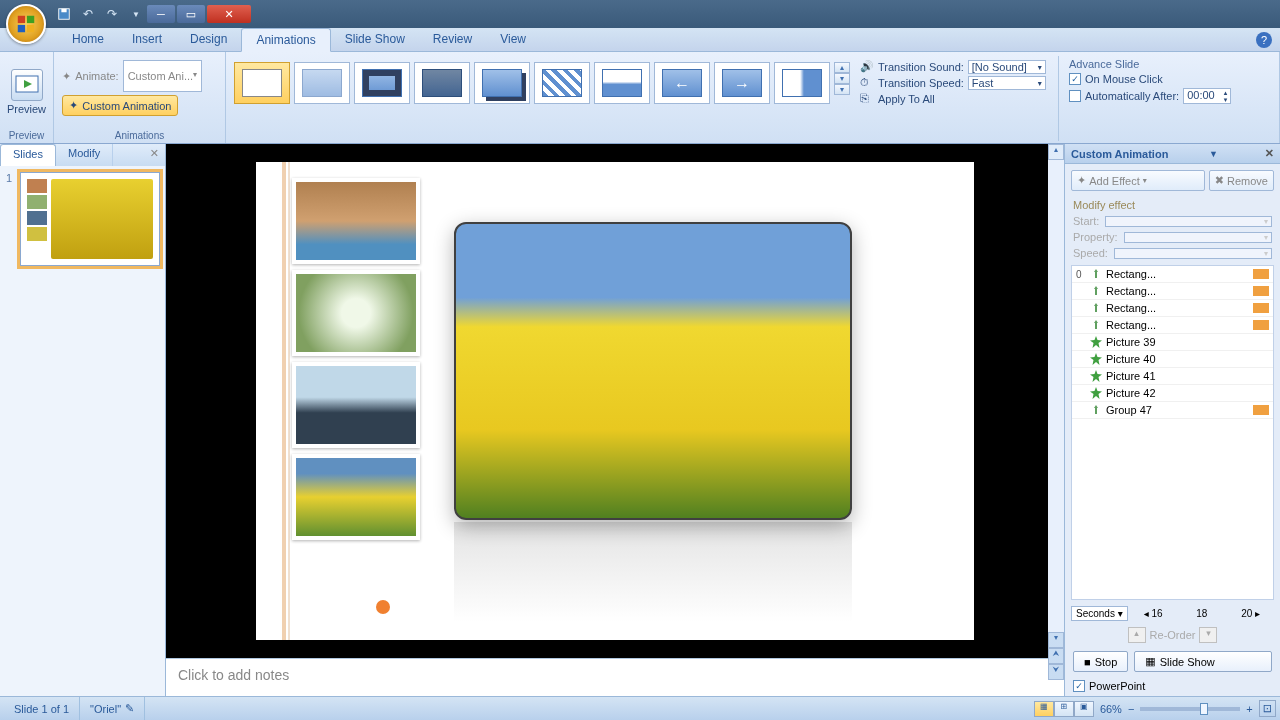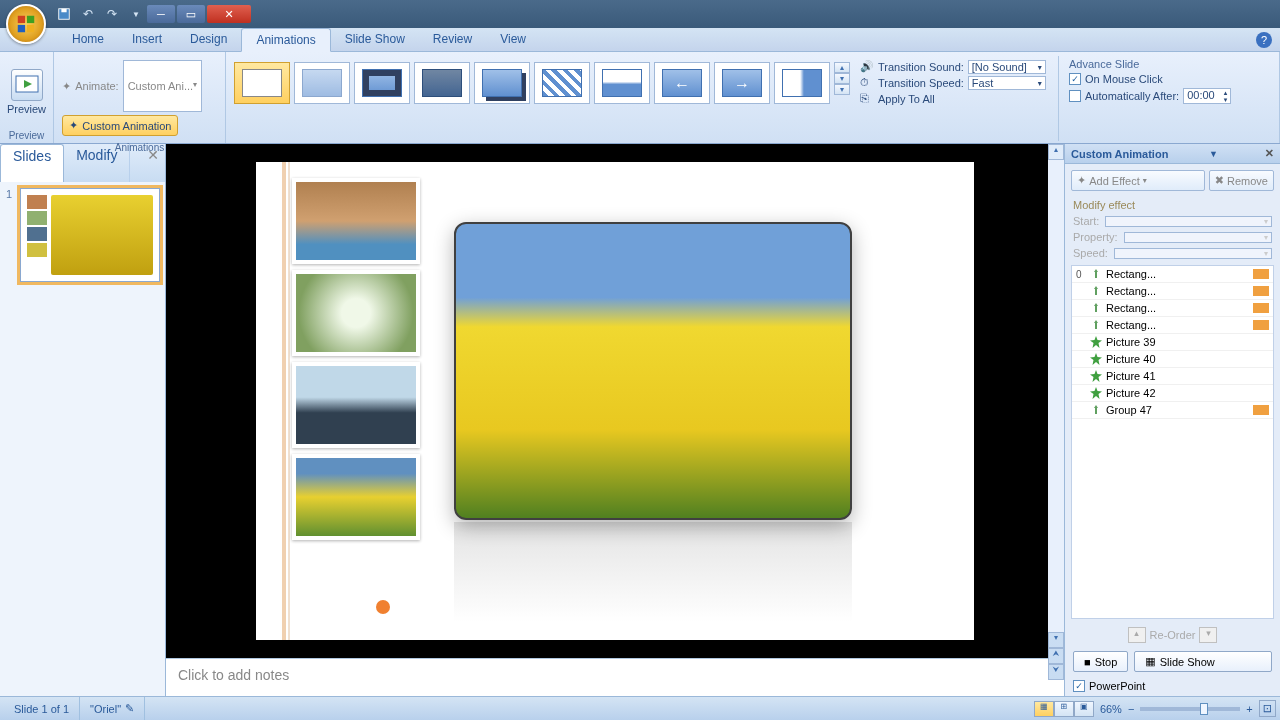--- a/index.html
+++ b/index.html
@@ -28,42 +28,42 @@
 .ribbon { height:92px; background:linear-gradient(#e8f0fc,#d0e0f4); display:flex; border-bottom:1px solid #8aa8d0; }
 .rgroup { border-right:1px solid #b0c8e4; padding:4px 6px 2px; display:flex; flex-direction:column; position:relative; }
 .rgroup-label { font-size:10px; color:#4a6a9a; text-align:center; margin-top:auto; padding-top:2px; }
 .rgroup-body { display:flex; gap:4px; flex:1; }
 .big-btn { display:flex; flex-direction:column; align-items:center; justify-content:center; width:46px; font-size:11px; color:#2a4a7a; gap:2px; }
 .big-btn .icon { width:32px; height:32px; background:linear-gradient(#c0e0a0,#80c060); border:1px solid #60a040; border-radius:3px; position:relative; }
 .anim-rows { display:flex; flex-direction:column; gap:3px; }
 .anim-row { display:flex; align-items:center; gap:4px; font-size:11px; color:#888; }
 .anim-row.enabled { color:#2a4a7a; }
 .cust-anim-btn { background:linear-gradient(#ffe8a0,#ffd060); border:1px solid #d0a030; padding:3px 6px; border-radius:3px; display:flex; align-items:center; gap:4px; }
-.combo { background:#fff; border:1px solid #a0b8d8; padding:19px 4px; font-size:11px; color:#888; min-width:70px; display:flex; justify-content:space-between; }
+.combo { background:#fff; border:1px solid #a0b8d8; padding:9px 4px; font-size:11px; color:#888; min-width:70px; display:flex; justify-content:space-between; }
 .trans-gallery { display:flex; gap:4px; align-items:flex-start; }
 .trans-thumb { width:56px; height:42px; background:#fff; border:1px solid #a0b8d8; position:relative; display:flex; align-items:center; justify-content:center; }
 .trans-thumb.sel { background:linear-gradient(#ffe8a0,#ffd060); border:1px solid #d0a030; }
 .trans-thumb .inner { width:40px; height:28px; background:linear-gradient(#a0c0e8,#6090d0); border:1px solid #4070b0; }
 .trans-thumb.none .inner { background:#fff; border:1px solid #888; }
 .gallery-more { width:16px; display:flex; flex-direction:column; }
 .gallery-more div { flex:1; border:1px solid #a0b8d8; background:linear-gradient(#f4f8ff,#d4e4f4); font-size:8px; display:flex; align-items:center; justify-content:center; color:#4070b0; }
 .opts-col { display:flex; flex-direction:column; gap:2px; font-size:11px; color:#2a4a7a; }
 .opt-row { display:flex; align-items:center; gap:4px; }
 .opt-row .ico { width:14px; height:14px; }
 .combo-sm { background:#fff; border:1px solid #a0b8d8; padding:0 3px; font-size:11px; min-width:78px; display:flex; justify-content:space-between; align-items:center; }
 .adv-col { display:flex; flex-direction:column; gap:3px; font-size:11px; color:#2a4a7a; padding:2px 4px; }
 .chk { width:12px; height:12px; border:1px solid #6090c0; background:#fff; display:inline-flex; align-items:center; justify-content:center; font-size:9px; color:#2060a0; }
 .spinner { background:#fff; border:1px solid #a0b8d8; padding:0 3px; width:48px; display:flex; justify-content:space-between; }
 
 
 .workspace { display:flex; height:552px; }
 
 
 .leftpanel { width:166px; background:#eef4fc; border-right:1px solid #9bb8d9; display:flex; flex-direction:column; }
-.lp-tabs { display:flex; height:38px; background:linear-gradient(#e0ecfa,#c8dcf2); font-size:14px;justify-content:center; }
+.lp-tabs { display:flex; height:22px; background:linear-gradient(#e0ecfa,#c8dcf2); font-size:11px;justify-content:center; }
 .lp-tab { padding:3px 12px; color:#2a5a9a; border-right:1px solid #b8d0ec; }
 .lp-tab.active { background:#fff; border:1px solid #9bb8d9; border-bottom:none; border-radius:3px 3px 0 0; }
 .lp-close { margin-left:auto; padding:3px 6px; color:#888; }
 .lp-body { flex:1; padding:6px; background:#eef4fc; }
 .slide-thumb { border:1px solid #8aa8d0; background:#fff; width:140px; height:94px; position:relative; box-shadow:0 0 0 3px #f0b860; }
 .slide-num { position:absolute; left:-14px; top:0; font-size:11px; color:#5a7aa8; }
 .thumb-content { width:100%; height:100%; display:flex; padding:6px; gap:4px; }
 .thumb-left { display:flex; flex-direction:column; gap:2px; }
 .thumb-mini { width:20px; height:14px; background:#88aa66; }
 .thumb-main { flex:1; background:linear-gradient(#e8d030,#c0a010); border-radius:2px; }
@@ -436,20 +436,26 @@
         <div class="anim-item">
           <span class="seq"></span>
           <span class="eff-ico"><svg width="12" height="12" viewBox="0 0 12 12">
               <path class="pin" d="M6 1 L8 4 L7 4 L7 10 L5 10 L5 4 L4 4 Z"></path>
             </svg></span>
           <span style="flex:1">Group 47</span>
           <span class="swatch"></span>
         </div>
       </div>
 
+    <div class="timeline-row">
+      <div class="tl-combo"><span>Seconds</span> ▾</div>
+      <span style="flex:1;text-align:center">◂ <span>16</span></span>
+      <span style="flex:1;text-align:center"><span>18</span></span>
+      <span style="flex:1;text-align:center"><span>20</span> ▸</span>
+    </div>
     <div class="reorder-row">
       <div class="arr">▴</div>
       <span>Re-Order</span>
       <div class="arr">▾</div>
     </div>
     <div class="play-row">
       <div class="play-btn">
           <span>■</span>
           <span>Stop</span>
         </div>

